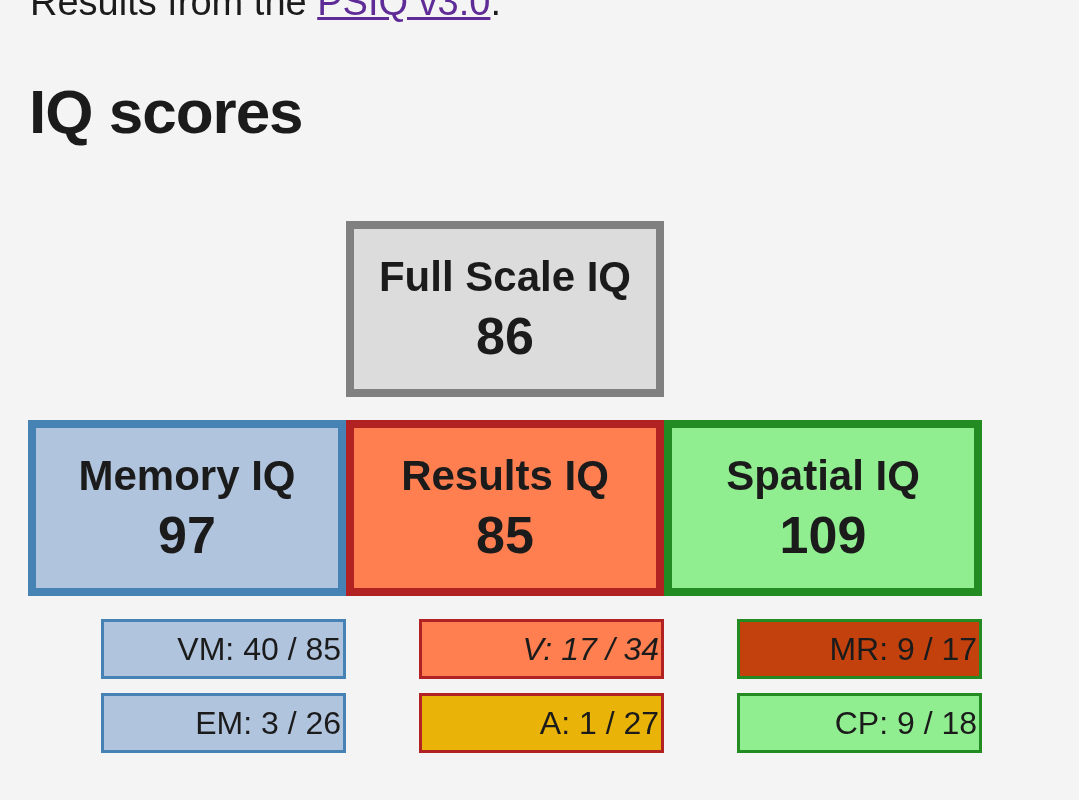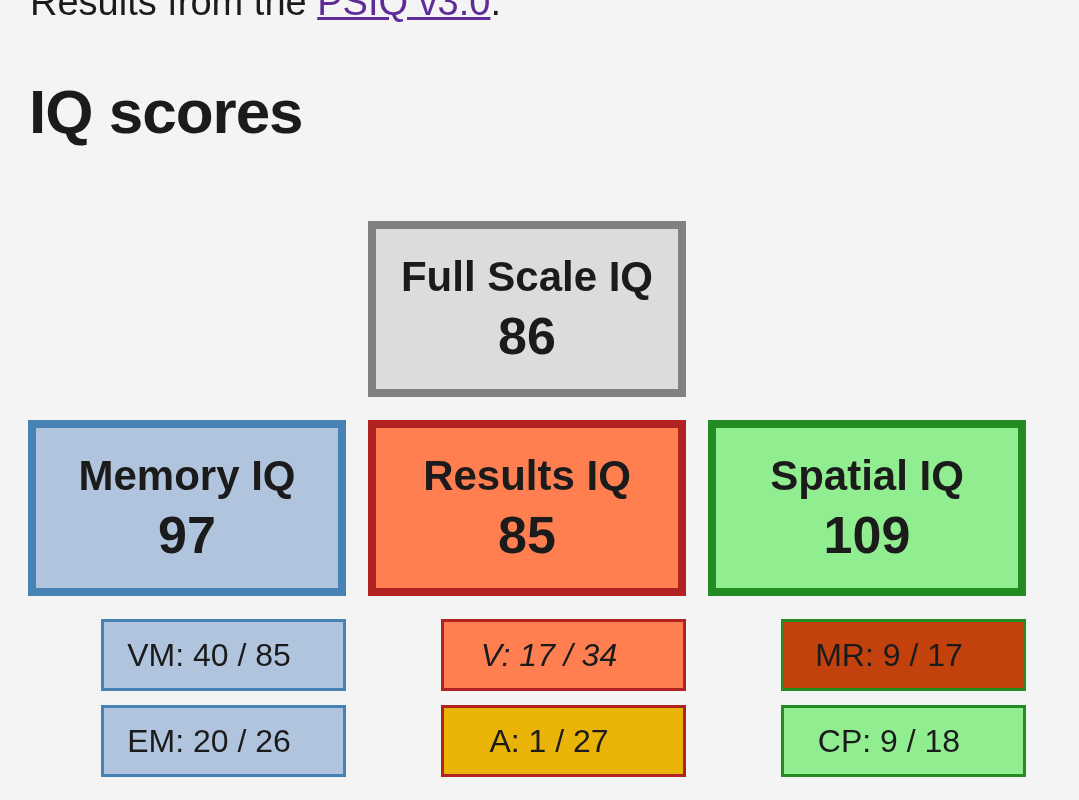--- a/index.html
+++ b/index.html
@@ -17,21 +17,21 @@
     white-space: nowrap;
   }
   .intro a { text-decoration: underline; cursor: pointer; }
 
   h1.page-title {
     font-size: 62px; font-weight: 700;
     margin: 50px 0 0 1px; line-height: 1.15;
     letter-spacing: -1px;
   }
 
-  .row { display: flex; column-gap: 22px; }
+  .row { display: flex; }
   .col { width: 318px; flex: 0 0 318px; }
 
   .row-top  { margin-top: 74px; }
   .row-main { margin-top: 23px; }
   .row-sub1 { margin-top: 23px; }
   .row-sub2 { margin-top: 14px; }
 
   .score-box {
     box-sizing: border-box;
     width: 318px; height: 176px;
@@ -39,26 +39,26 @@
     background: #dcdcdc;
     display: flex; flex-direction: column;
     justify-content: center; align-items: center;
     text-align: center;
   }
   .score-label { font-weight: 700; font-size: 42px; line-height: 1.32; }
   .score-value { font-weight: 700; font-size: 52px; line-height: 1.22; }
 
   .subscore {
     box-sizing: border-box;
-    width: 245px; height: 72px;
+    width: 245px; height: 60px;
     margin-left: auto;
     border: 3px solid #808080;
     background: #dcdcdc;
-    display: flex; align-items: center; justify-content: center;
-    padding-right: 29px;
+    display: flex; align-items: center; justify-content: flex-end;
+    padding-right: 2px;
     font-size: 32px; line-height: 1;
   }
 </style>
 </head>
 <body style="background: rgb(244, 244, 244);">
 
 <div class="content">
 
   <p class="intro"><span>Results from the </span><a style="color: rgb(94, 43, 151); text-decoration-color: rgb(94, 43, 151);">PSIQ v3.0</a><span>.</span></p>
 
@@ -102,21 +102,21 @@
     <div class="col">
       <div class="subscore" style="background-color: #c2410c; border-color: rgb(34, 139, 34);">
           <span>MR: 9 / 17</span>
         </div>
     </div>
   </div>
 
   <div class="row row-sub2">
     <div class="col">
       <div class="subscore" style="background-color: rgb(176, 196, 222); border-color: rgb(70, 130, 180);">
-          <span>EM: 20 / 26</span>
+          <span>EM: 3 / 26</span>
         </div>
     </div>
     <div class="col">
       <div class="subscore" style="background-color: #eab308; border-color: rgb(178, 34, 34);">
           <span>A: 1 / 27</span>
         </div>
     </div>
     <div class="col">
       <div class="subscore" style="background-color: rgb(144, 238, 144); border-color: rgb(34, 139, 34);">
           <span>CP: 9 / 18</span>

